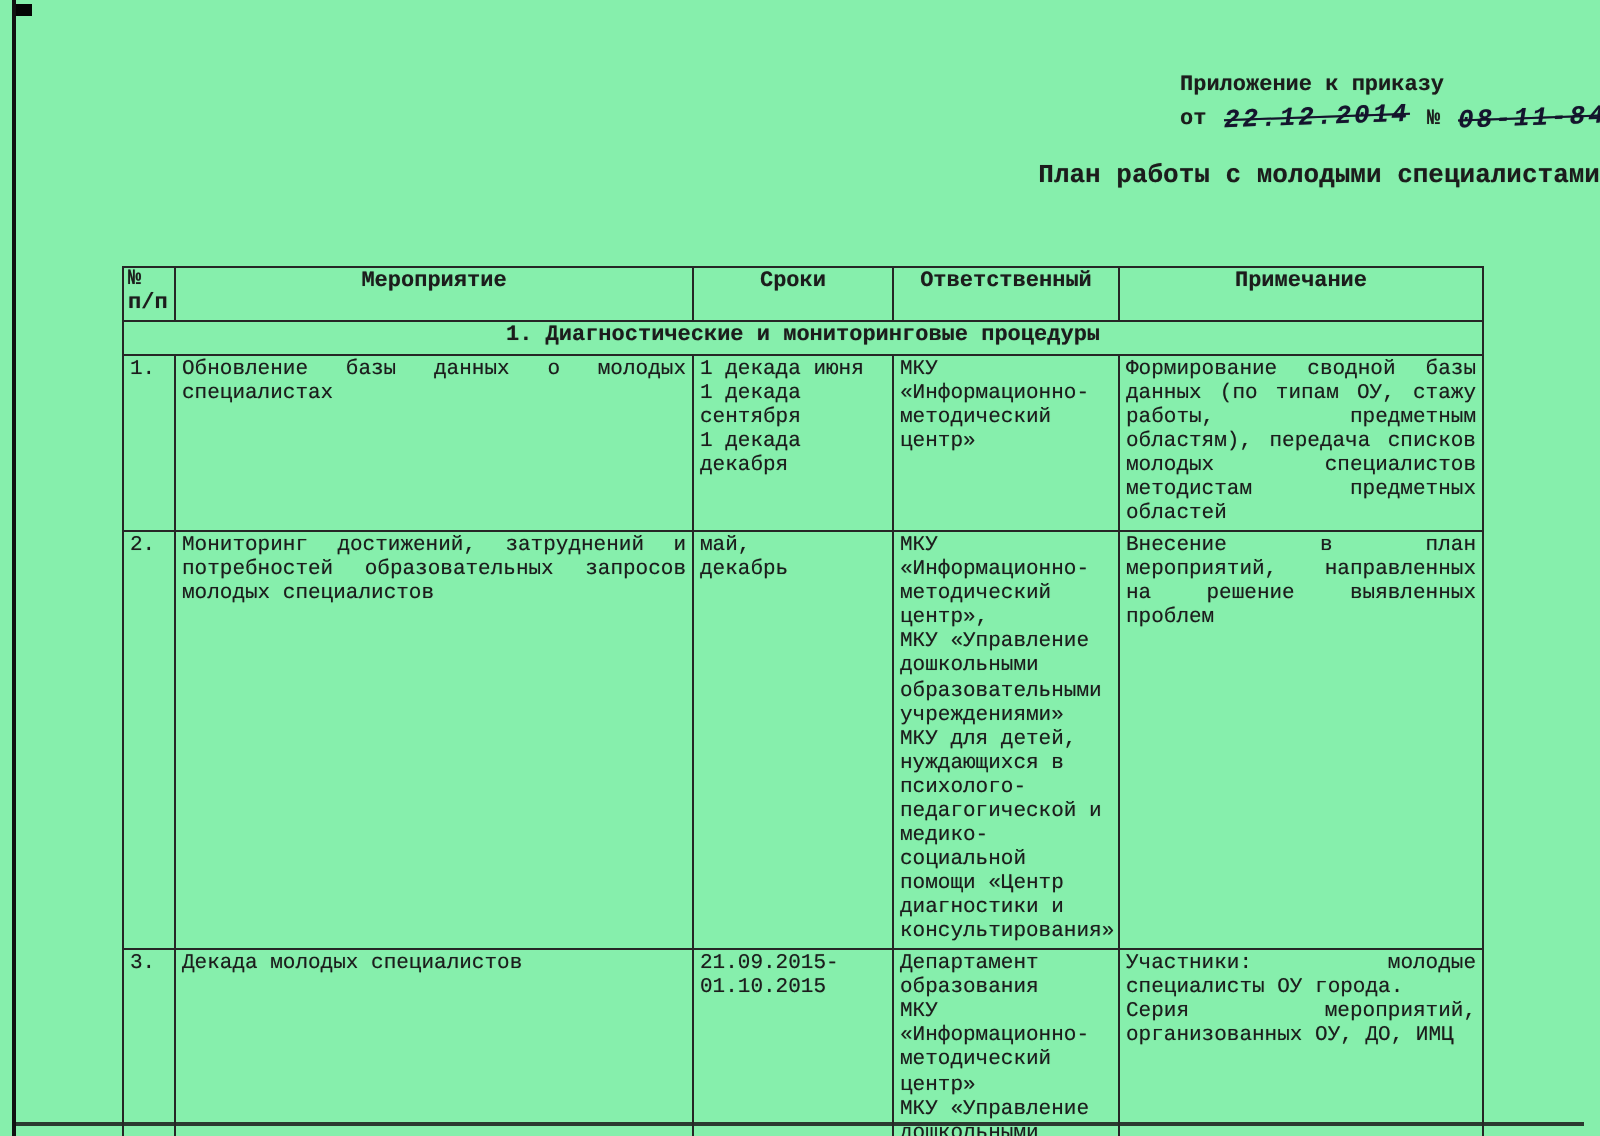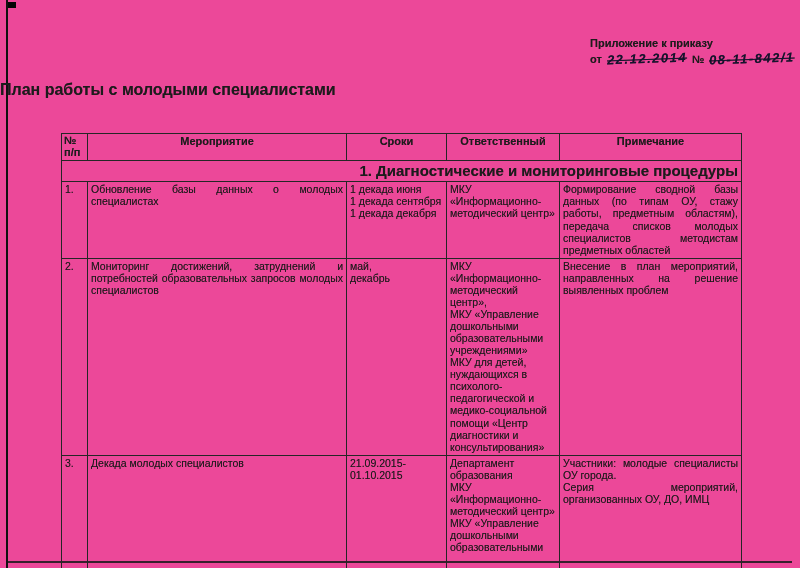--- a/index.html
+++ b/index.html
@@ -1,63 +1,63 @@
 <!DOCTYPE html>
 <html><head>
 <meta charset="utf-8">
 <style>
   * { margin:0; padding:0; box-sizing:border-box; }
   html,body { width:800px; height:568px; }
   body { background:#dedede; }
 
   .page {
     position:relative; width:800px; height:568px;
-    background:#ec4899; overflow:hidden;
-    font-family:Liberation Sans, sans-serif;
+    background:#86efac; overflow:hidden;
+    font-family:Liberation Mono, monospace;
     color:#1c1c1c;
     text-shadow:0 0 0.4px rgba(0,0,0,0.45);
   }
 
   
   .scan-left   { position:absolute; left:6px; top:0; width:2px; height:568px; background:#111; }
   .scan-bottom { position:absolute; left:8px; top:561px; width:784px; height:2px; background:#1a1a1a; opacity:.85; }
   .scan-dot-tl { position:absolute; left:8px; top:2px; width:8px; height:6px; background:#050505; }
 
   
   .annex { position:absolute; top:36px; left:590px; font-size:11px; font-weight:bold; line-height:1.3; white-space:nowrap; }
   .annex-line2 { margin-top:1px; }
   .handwriting {
     display:inline-block; font-style:italic; font-weight:bold;
     font-size:13px; letter-spacing:1.5px; transform:rotate(-2deg);
     color:#14142e; text-decoration:line-through; text-decoration-thickness:1px;
     margin:0 2px;
   }
 
   
-  .title { position:absolute; top:79px; left:0; width:100%; text-align:left; font-weight:bold; font-size:16px; line-height:1.35; }
+  .title { position:absolute; top:79px; left:0; width:100%; text-align:right; font-weight:bold; font-size:13px; line-height:1.35; }
 
   
   table.plan {
     position:absolute; left:61px; top:133px; width:680px;
     border-collapse:collapse; table-layout:fixed;
     font-size:10.5px; line-height:1.15;
   }
   .plan th, .plan td { border:1px solid #262626; vertical-align:top; padding:1px 3px 2px 3px; }
   .plan { border:1.5px solid #1c1c1c; }
 
   .c-num  { width:26px; }
   .c-act  { width:259px; }
   .c-tim  { width:100px; }
   .c-resp { width:113px; }
   .c-note { width:182px; }
 
   th { font-weight:bold; font-size:11px; }
   th.numh { text-align:left; white-space:pre-line; padding-left:2px; line-height:1.05; }
 
-  td.section { font-weight:bold; text-align:right; font-size:15px; }
+  td.section { font-weight:bold; text-align:center; font-size:11px; }
 
   td.num  { text-align:left; padding-left:3px; }
   .pre  { white-space:pre-line; }
   .just { text-align:justify; }
 
   tr.h-head { height:24px; }
   tr.h-sec  { height:14px; }
   tr.r1 { height:64px; }
   tr.r2 { height:180px; }
   tr.r3 { height:170px; }

